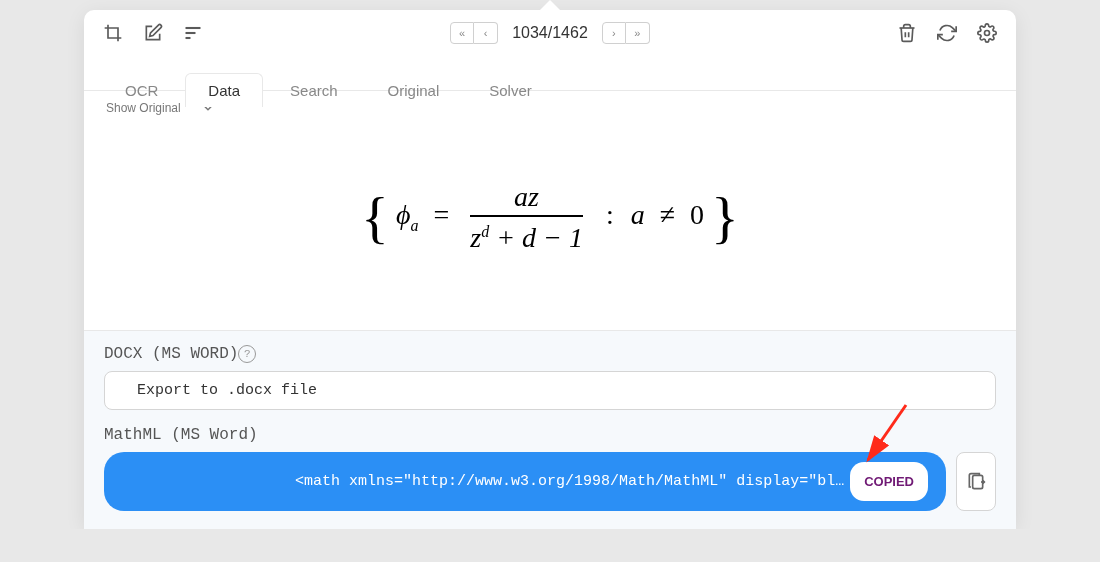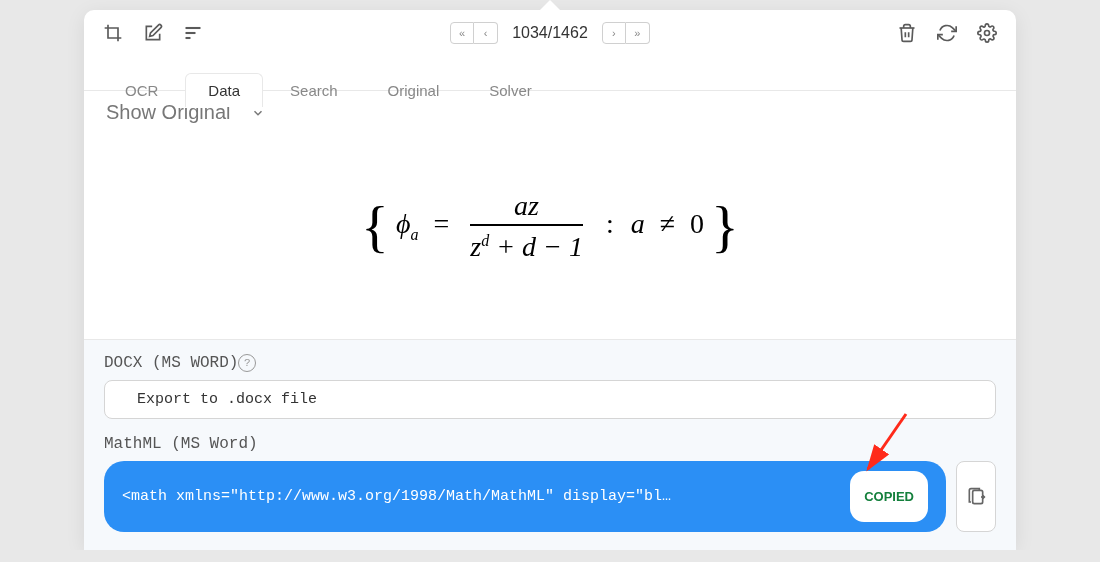--- a/index.html
+++ b/index.html
@@ -74,21 +74,21 @@
       top: 17px;
     }
     .tab.active {
       color: #333;
       border-color: #e8e8e8;
       background: #fff;
       font-weight: 500;
     }
     .sub-toggle {
       padding: 10px 22px;
-      font-size: 20px;
+      font-size: 12px;
       color: #777;
       display: flex;
       align-items: center;
       gap: 20px;
       cursor: pointer;
     }
     .formula-area {
       padding: 40px 20px 60px;
       text-align: center;
       font-family: "Cambria Math", "Times New Roman", serif;
@@ -142,32 +142,33 @@
       gap: 10px;
       align-items: stretch;
     }
     .mathml-box {
       flex: 1;
       background: #2b8ff5;
       border-radius: 20px;
       padding: 10px 18px;
       display: flex;
       align-items: center;
-      gap: 14px;
+      gap: 6px;
       color: #fff;
       font-family: "Menlo", "Courier New", monospace;
       font-size: 15px;
       cursor: pointer;
+      text-align: right;
     }
     .mathml-text { flex: 1; white-space: nowrap; overflow: hidden; text-overflow: ellipsis; }
     .copied-pill {
       background: #fff;
-      color: #15803d;
+      color: #701a75;
       border-radius: 14px;
-      padding: 18px 14px;
+      padding: 12px 14px;
       font-size: 13px;
       font-weight: 700;
       font-family: -apple-system, sans-serif;
     }
     .clipboard-btn {
       width: 40px;
       border: 1px solid #d5d5d5;
       border-radius: 8px;
       background: #fff;
       display: flex;

